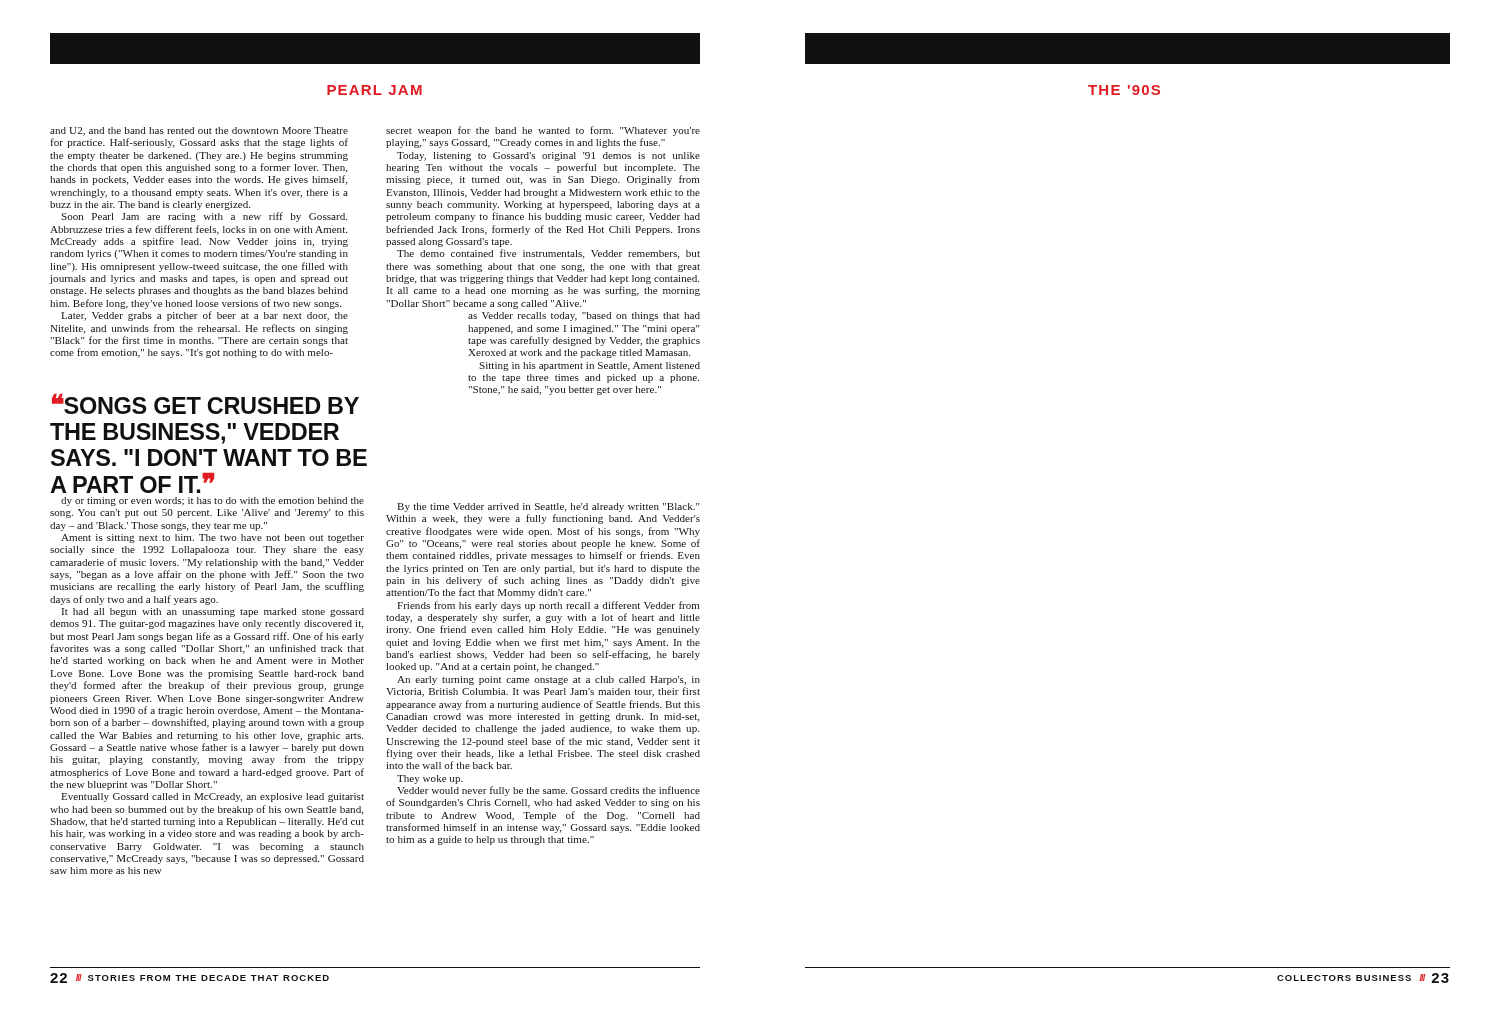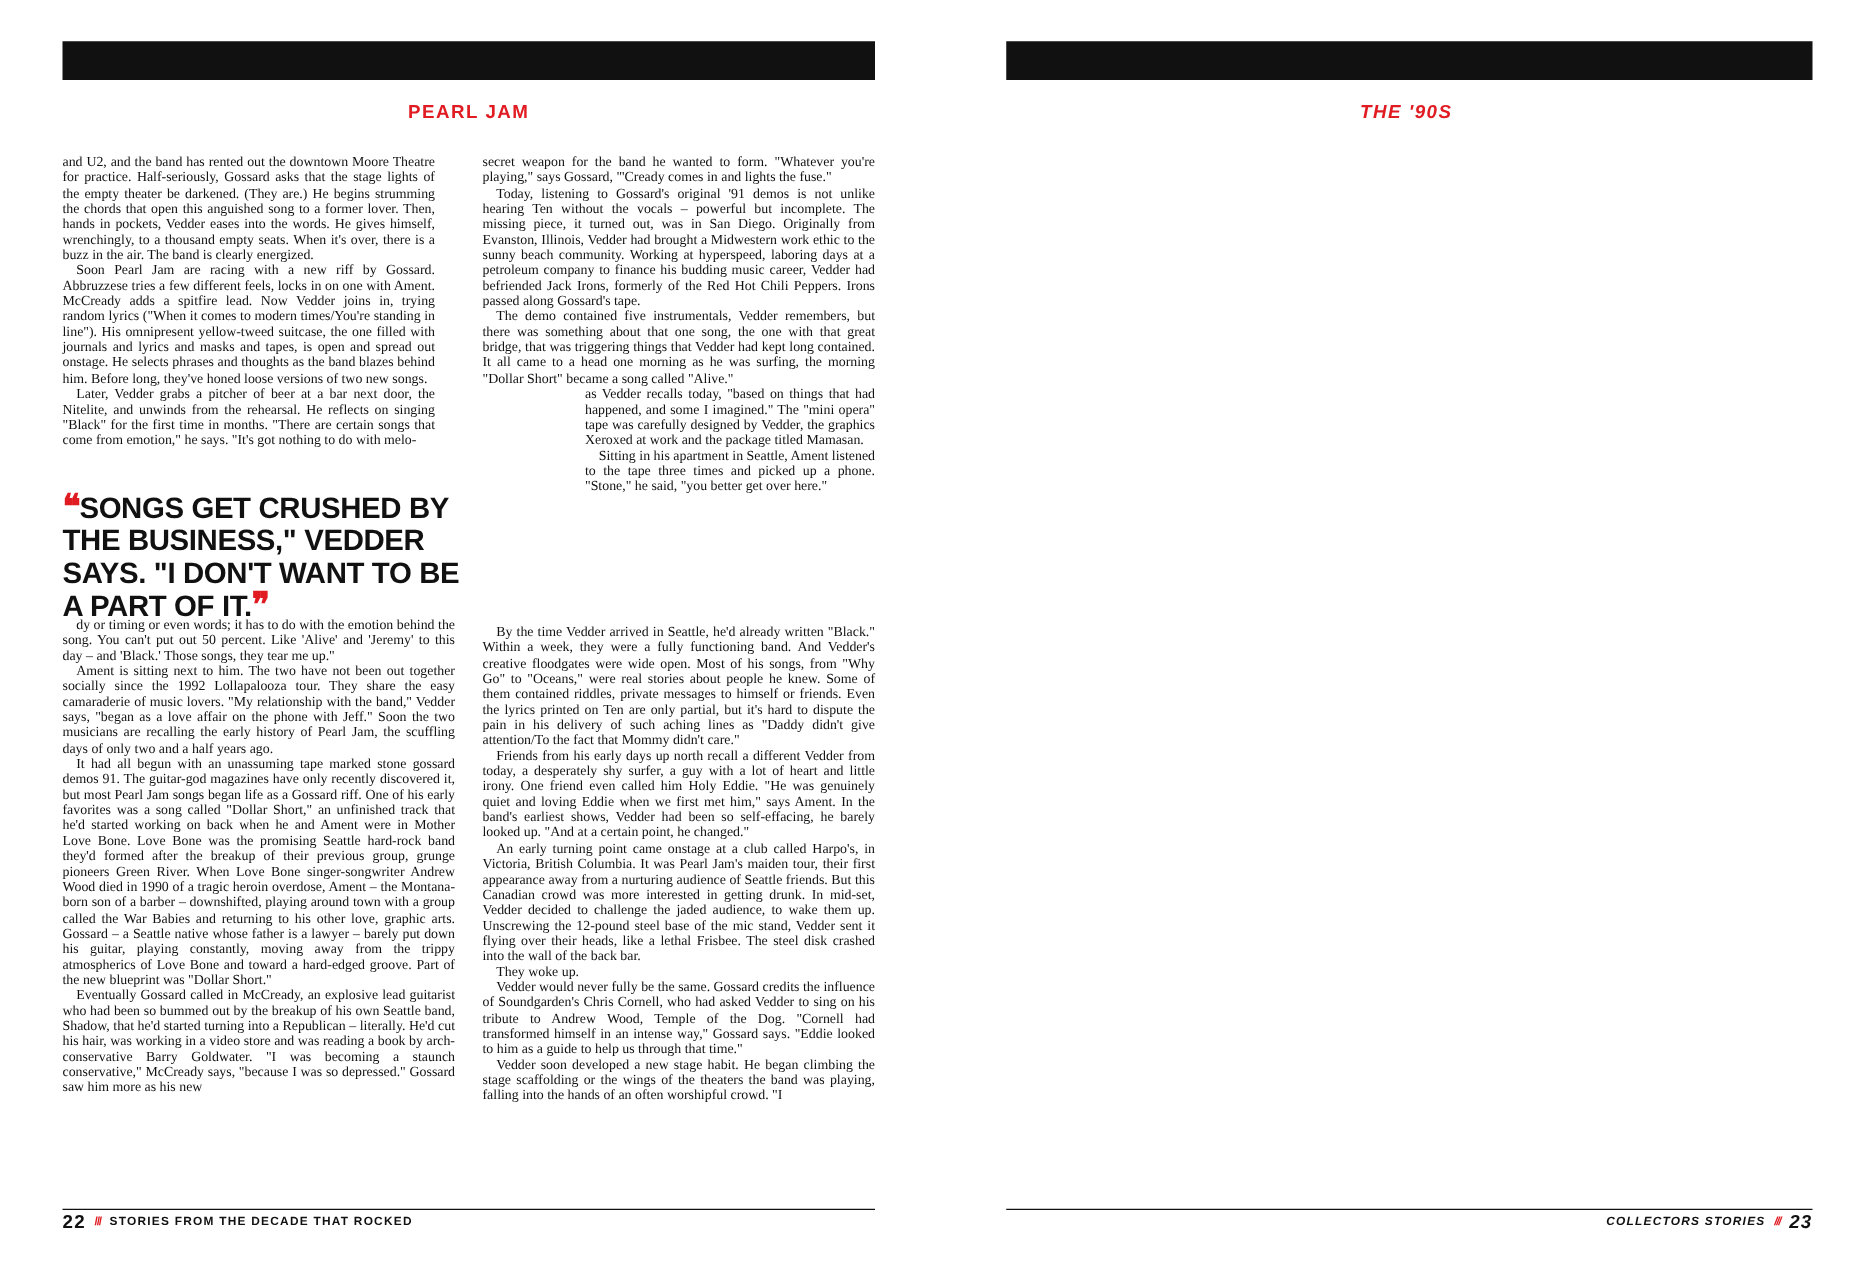--- a/index.html
+++ b/index.html
@@ -20,21 +20,21 @@
     height: 1014px;
     display: flex;
   }
   .page {
     position: relative;
     width: 750px;
     height: 1014px;
     box-sizing: border-box;
   }
   .page-left { padding: 4px; }
-  .page-right { padding: 0; font-style: italic; }
+  .page-right { padding: 0; }
 
   
   .topbar {
     position: absolute;
     top: 33px;
     height: 31px;
     background: #111;
   }
   .page-left .topbar { left: 50px; right: 50px; }
   .page-right .topbar { left: 55px; right: 50px; }
@@ -193,38 +193,37 @@
       <p>It had all begun with an unassuming tape marked stone gossard demos 91. The guitar-god magazines have only recently discovered it, but most Pearl Jam songs began life as a Gossard riff. One of his early favorites was a song called "Dollar Short," an unfinished track that he'd started working on back when he and Ament were in Mother Love Bone. Love Bone was the promising Seattle hard-rock band they'd formed after the breakup of their previous group, grunge pioneers Green River. When Love Bone singer-songwriter Andrew Wood died in 1990 of a tragic heroin overdose, Ament – the Montana-born son of a barber – downshifted, playing around town with a group called the War Babies and returning to his other love, graphic arts. Gossard – a Seattle native whose father is a lawyer – barely put down his guitar, playing constantly, moving away from the trippy atmospherics of Love Bone and toward a hard-edged groove. Part of the new blueprint was "Dollar Short."</p>
       <p>Eventually Gossard called in McCready, an explosive lead guitarist who had been so bummed out by the breakup of his own Seattle band, Shadow, that he'd started turning into a Republican – literally. He'd cut his hair, was working in a video store and was reading a book by arch-conservative Barry Goldwater. "I was becoming a staunch conservative," McCready says, "because I was so depressed." Gossard saw him more as his new</p>
     </div>
 
     <div class="right-col-lower">
       <p class="noindent">By the time Vedder arrived in Seattle, he'd already written "Black." Within a week, they were a fully functioning band. And Vedder's creative floodgates were wide open. Most of his songs, from "Why Go" to "Oceans," were real stories about people he knew. Some of them contained riddles, private messages to himself or friends. Even the lyrics printed on Ten are only partial, but it's hard to dispute the pain in his delivery of such aching lines as "Daddy didn't give attention/To the fact that Mommy didn't care."</p>
       <p>Friends from his early days up north recall a different Vedder from today, a desperately shy surfer, a guy with a lot of heart and little irony. One friend even called him Holy Eddie. "He was genuinely quiet and loving Eddie when we first met him," says Ament. In the band's earliest shows, Vedder had been so self-effacing, he barely looked up. "And at a certain point, he changed."</p>
       <p>An early turning point came onstage at a club called Harpo's, in Victoria, British Columbia. It was Pearl Jam's maiden tour, their first appearance away from a nurturing audience of Seattle friends. But this Canadian crowd was more interested in getting drunk. In mid-set, Vedder decided to challenge the jaded audience, to wake them up. Unscrewing the 12-pound steel base of the mic stand, Vedder sent it flying over their heads, like a lethal Frisbee. The steel disk crashed into the wall of the back bar.</p>
       <p>They woke up.</p>
       <p>Vedder would never fully be the same. Gossard credits the influence of Soundgarden's Chris Cornell, who had asked Vedder to sing on his tribute to Andrew Wood, Temple of the Dog. "Cornell had transformed himself in an intense way," Gossard says. "Eddie looked to him as a guide to help us through that time."</p>
-      <p>Vedder soon developed a new stage habit. He began climbing the stage scaffolding or the wings of the theaters the band was playing, falling into the hands of an often worshipful crowd. "I</p>
     </div>
 
     <div class="footer-rule"></div>
     <div class="footer footer-left">
       <span class="pagenum">22</span>
       <span class="slashes">///</span>
       <span>STORIES FROM THE DECADE THAT ROCKED</span>
     </div>
   </div>
 
   <div class="page page-right">
 
     <div class="topbar"></div>
 
     <div class="runhead">THE '90S</div>
 
     <div class="footer-rule"></div>
     <div class="footer footer-right">
-      <span>COLLECTORS STORIES</span>
+      <span>COLLECTORS BUSINESS</span>
       <span class="slashes">///</span>
       <span class="pagenum">23</span>
     </div>
   </div>
 
 </div>
 
 </body></html>

